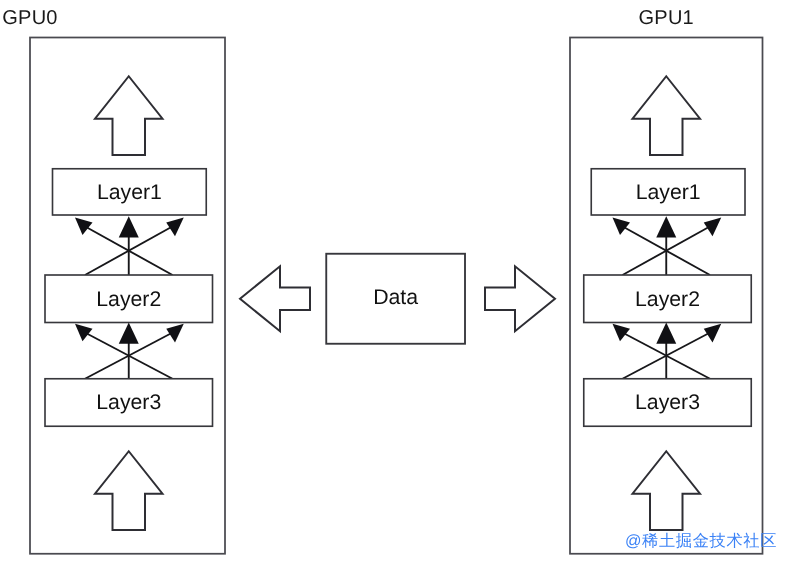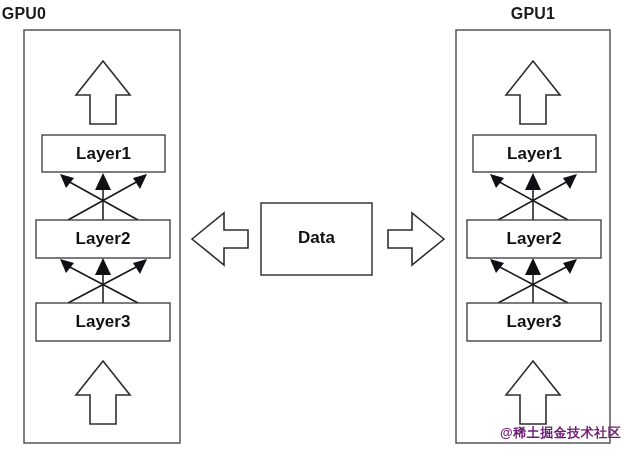--- a/index.html
+++ b/index.html
@@ -14,21 +14,20 @@
     font-family: "Liberation Sans", sans-serif;
     position: relative;
     overflow: hidden;
   }
   #diagram-root {
     position: absolute;
     left: 0;
     top: 0;
     width: 640px;
     height: 410px;
-    font-weight: bold;
   }
   svg#diagram-svg {
     position: absolute;
     left: 0;
     top: 0;
     width: 640px;
     height: 458px;
     display: block;
   }
   .gpu-title {
@@ -80,21 +79,21 @@
     fill: none;
   }
   .conn-head {
     fill: #101014;
     stroke: none;
   }
   .watermark {
     position: absolute;
     font-family: "Liberation Sans", sans-serif;
     font-size: 13px;
-    color: #701a75;
+    color: #3b82f6;
     white-space: nowrap;
     letter-spacing: 0.5px;
     user-select: none;
     pointer-events: none;
   }
 </style>
 </head>
 <body>
 
 <div id="diagram-root">

